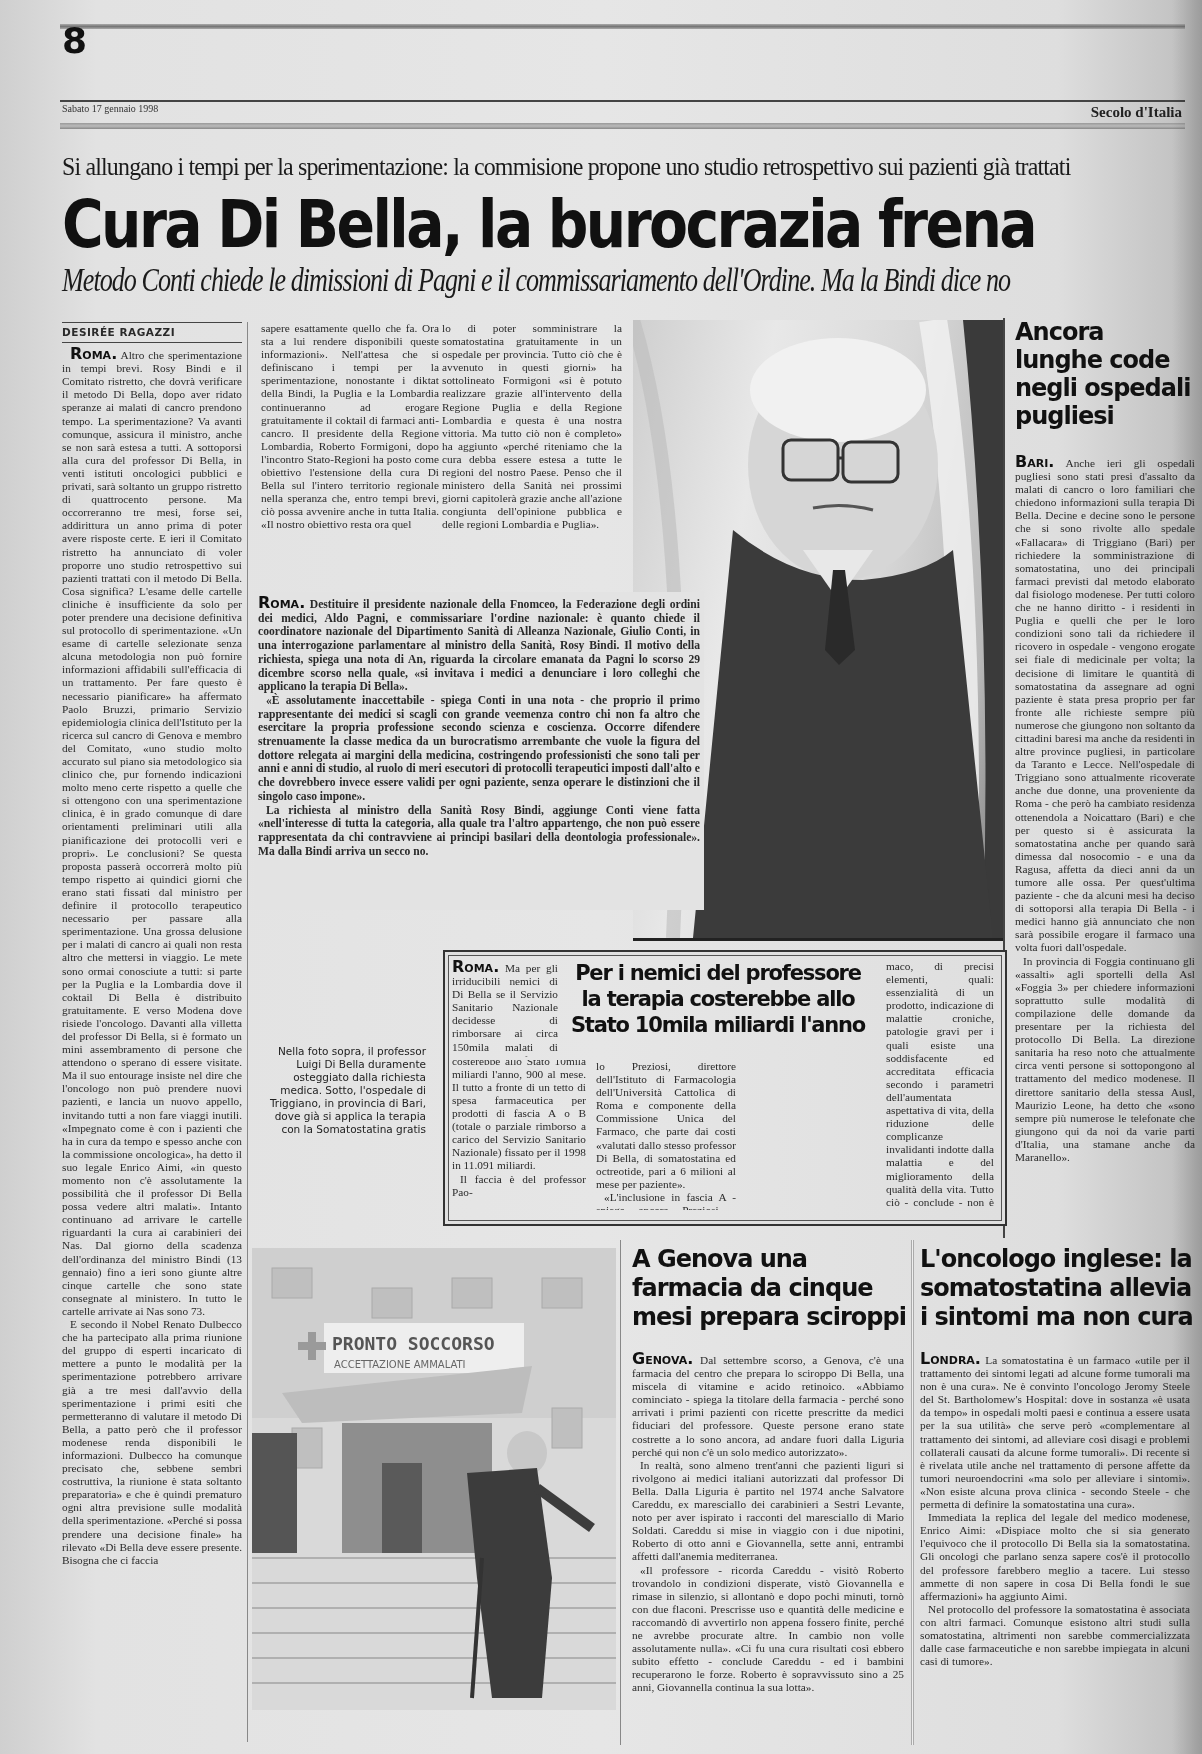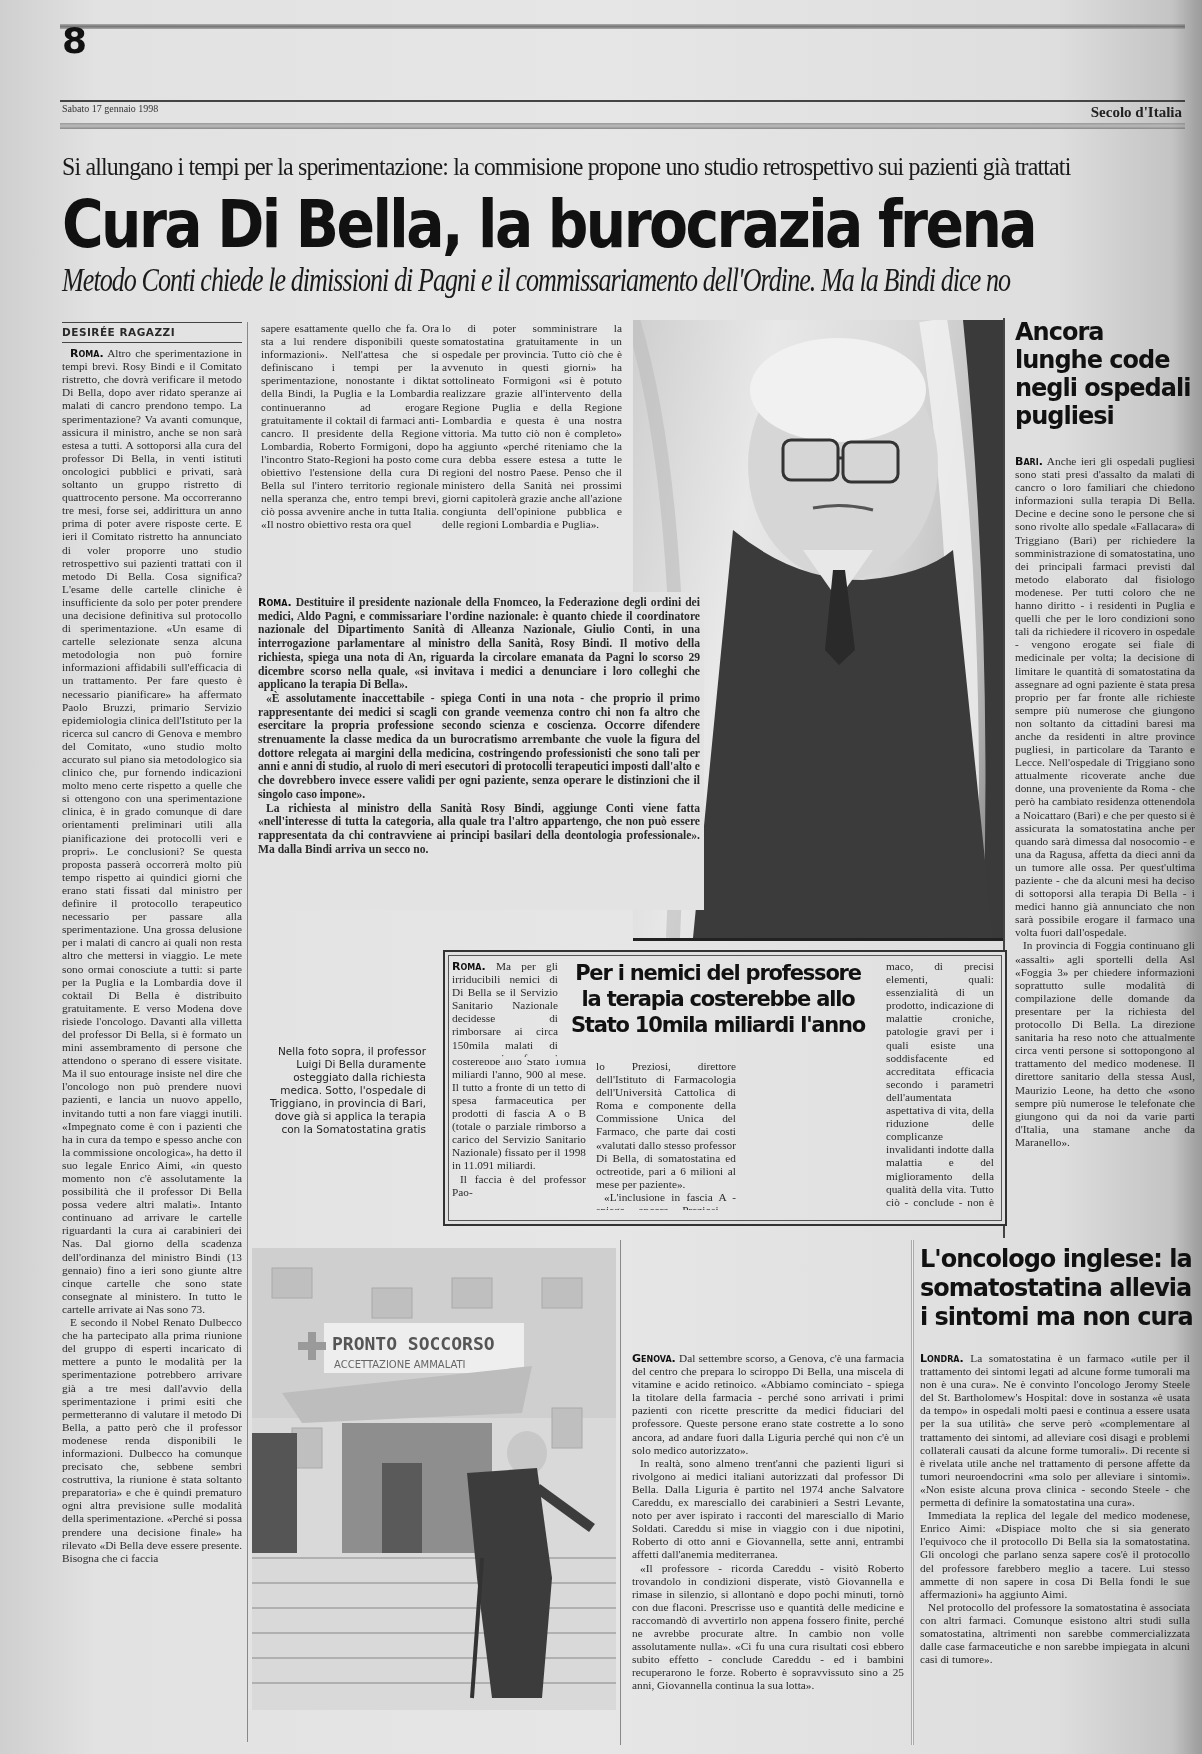--- a/index.html
+++ b/index.html
@@ -11,21 +11,21 @@
   .masthead { left:440px; top:36px; font-family:"Liberation Serif", serif; font-style:italic; font-weight:bold; font-size:44px; color:#222; letter-spacing:0px; }
   .masthead .big { font-style:normal; font-size:64px; color:#8a8a8a; vertical-align:-6px; font-weight:bold; }
   .date { left:62px; top:103px; font-size:10px; color:#333; }
   .paper { right:20px; top:104px; font-size:15px; font-weight:bold; color:#222; }
   .kicker { left:62px; top:152px; font-size:26px; color:#1b1b1b; letter-spacing:-0.9px; white-space:nowrap; transform:scaleX(0.92); transform-origin:left; }
   .headline { left:62px; top:186px; font-family:"DejaVu Sans", sans-serif; font-weight:bold; font-size:66px; letter-spacing:-3px; color:#111; white-space:nowrap; transform:scaleX(0.86); transform-origin:left; }
   .subhead { left:62px; top:262px; font-style:italic; font-size:33px; color:#1b1b1b; white-space:nowrap; letter-spacing:-1.2px; transform:scaleX(0.79); transform-origin:left; }
   .col { position:absolute; font-size:11.3px; line-height:13.1px; text-align:justify; color:#2a2a2a; hyphens:auto; overflow:hidden; }
   .col p { margin:0; text-indent:8px; }
   .col p:first-child { text-indent:0; }
-  .dateline { font-variant:small-caps; font-weight:bold; font-family:"DejaVu Sans", sans-serif; font-size:11px; color:#111; }
+  .dateline { font-variant:small-caps; font-weight:bold; font-family:"DejaVu Sans", sans-serif; font-size:16px; color:#111; }
   .byline { font-family:"DejaVu Sans", sans-serif; font-weight:bold; font-size:10.5px; text-align:left; letter-spacing:0.5px; border-top:1.5px solid #444; border-bottom:1.5px solid #444; padding:3px 0; margin-bottom:4px; }
   .box-text { font-weight:bold; font-size:11.6px; line-height:13.7px; }
   .sidehead { font-family:"DejaVu Sans", sans-serif; font-weight:bold; color:#111; letter-spacing:-1px; }
   .photo { position:absolute; overflow:hidden; }
   .caption { position:absolute; font-family:"DejaVu Sans", sans-serif; font-size:10.5px; line-height:13px; text-align:right; color:#222; }
   .vline { position:absolute; width:1px; background:#888; }
   .hline { position:absolute; height:1px; background:#888; }
 </style>
 </head>
 <body>
@@ -140,20 +140,21 @@
           <line x1="0" y1="435" x2="364" y2="435"></line>
       </g>
       <ellipse cx="275" cy="205" rx="20" ry="22" fill="#c8c8c8"></ellipse>
       <path d="M215,225 L285,220 L300,330 L290,450 L240,450 L225,330Z" fill="#3c3c3c"></path>
       <line x1="230" y1="310" x2="220" y2="450" stroke="#333" stroke-width="4"></line>
       <path d="M285,240 L340,280" stroke="#3c3c3c" stroke-width="10"></path>
     </svg>
   </div>
 
   <div class="vline" style="left:620px;top:1240px;height:505px;"></div>
+  <div class="abs sidehead" style="left:632px;top:1245px;width:275px;font-size:24px;line-height:29px;">A Genova una farmacia da cinque mesi prepara sciroppi</div>
   <div class="col" style="left:632px;top:1352px;width:272px;height:392px;">
     <p><span class="dateline">Genova.</span> <span>Dal settembre scorso, a Genova, c'è una farmacia del centro che prepara lo sciroppo Di Bella, una miscela di vitamine e acido retinoico. «Abbiamo cominciato - spiega la titolare della farmacia - perché sono arrivati i primi pazienti con ricette prescritte da medici fiduciari del professore. Queste persone erano state costrette a lo sono ancora, ad andare fuori dalla Liguria perché qui non c'è un solo medico autorizzato».</span></p>
     <p>In realtà, sono almeno trent'anni che pazienti liguri si rivolgono ai medici italiani autorizzati dal professor Di Bella. Dalla Liguria è partito nel 1974 anche Salvatore Careddu, ex maresciallo dei carabinieri a Sestri Levante, noto per aver ispirato i racconti del maresciallo di Mario Soldati. Careddu si mise in viaggio con i due nipotini, Roberto di otto anni e Giovannella, sette anni, entrambi affetti dall'anemia mediterranea.</p>
     <p>«Il professore - ricorda Careddu - visitò Roberto trovandolo in condizioni disperate, vistò Giovannella e rimase in silenzio, si allontanò e dopo pochi minuti, tornò con due flaconi. Prescrisse uso e quantità delle medicine e raccomandò di avvertirlo non appena fossero finite, perché ne avrebbe procurate altre. In cambio non volle assolutamente nulla». «Ci fu una cura risultati così ebbero subito effetto - conclude Careddu - ed i bambini recuperarono le forze. Roberto è sopravvissuto sino a 25 anni, Giovannella continua la sua lotta».</p>
   </div>
 
   <div class="vline" style="left:911px;top:1240px;height:505px;width:3px;background:linear-gradient(90deg,#888,#eee,#888);"></div>
   <div class="abs sidehead" style="left:920px;top:1245px;width:280px;font-size:24px;line-height:29px;">L'oncologo inglese: la somatostatina allevia i sintomi ma non cura</div>
   <div class="col" style="left:920px;top:1352px;width:270px;height:392px;">
     <p><span class="dateline">Londra.</span> <span>La somatostatina è un farmaco «utile per il trattamento dei sintomi legati ad alcune forme tumorali ma non è una cura». Ne è convinto l'oncologo Jeromy Steele del St. Bartholomew's Hospital: dove in sostanza «è usata da tempo» in ospedali molti paesi e continua a essere usata per la sua utilità» che serve però «complementare al trattamento dei sintomi, ad alleviare così disagi e problemi collaterali causati da alcune forme tumorali». Di recente si è rivelata utile anche nel trattamento di persone affette da tumori neuroendocrini «ma solo per alleviare i sintomi». «Non esiste alcuna prova clinica - secondo Steele - che permetta di definire la somatostatina una cura».</span></p>

